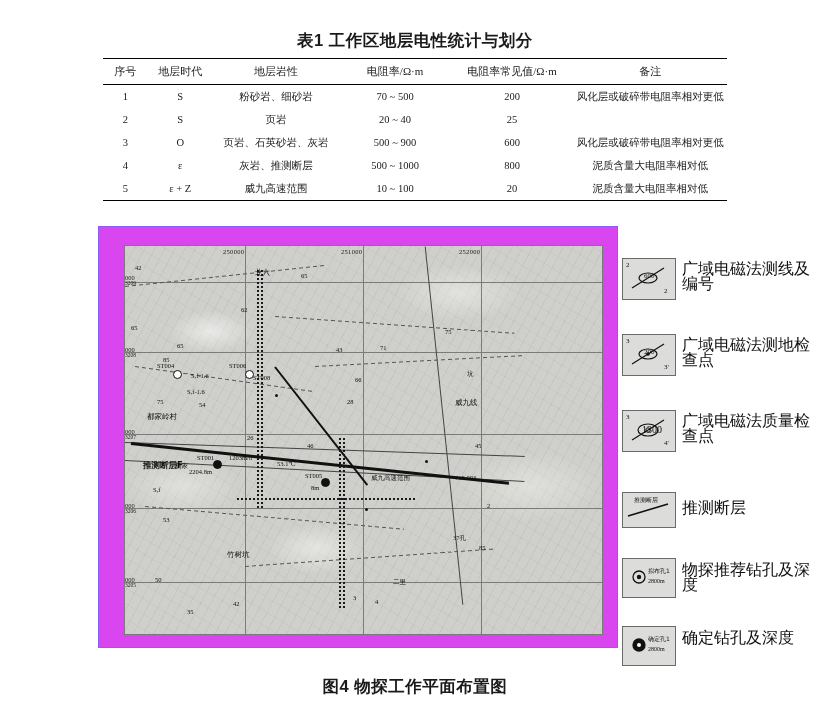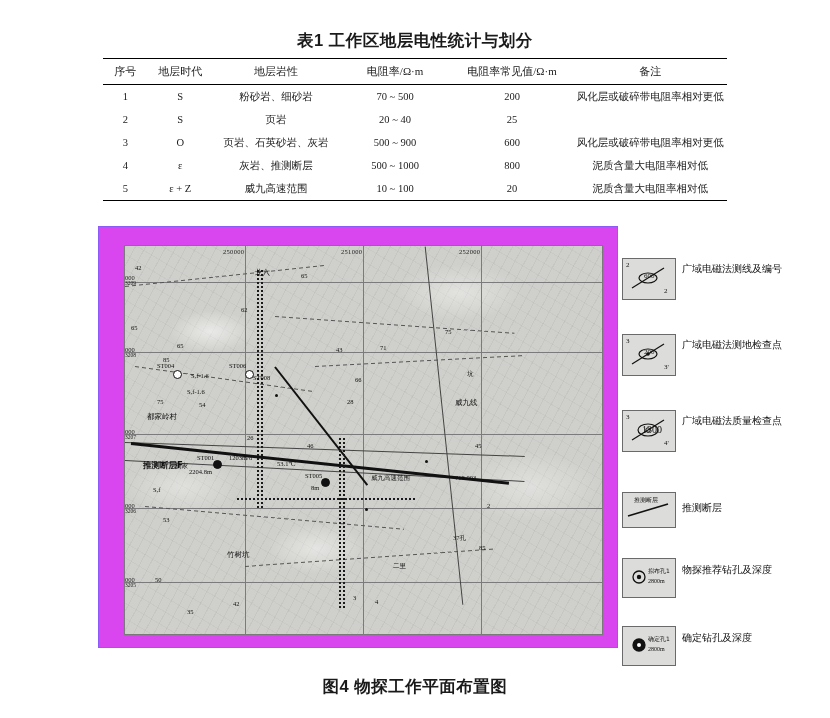--- a/index.html
+++ b/index.html
@@ -140,21 +140,21 @@
   }
   .legend-item{
     position:absolute;left:0;width:190px;
   }
   .lg-box{
     position:absolute;left:0;top:0;width:52px;height:40px;
     border:1px solid #6a6a6a;background:#dcdcda;
   }
   .lg-text{
     position:absolute;left:60px;top:3px;width:128px;
-    font-size:10px;line-height:15px;
+    font-size:16px;line-height:15px;
     font-family:"DejaVu Sans",sans-serif;
     color:#111;
   }
   .lg-svg{position:absolute;left:0;top:0;}
 
   
   .fig-caption{
     position:absolute;top:676px;left:0;width:830px;text-align:center;
     font-size:16.5px;font-weight:bold;letter-spacing:.5px;
   }
@@ -323,21 +323,21 @@
       <div class="map-lbl" style="left:180px;top:226px">ST005</div>
       <div class="map-lbl" style="left:186px;top:238px">8m</div>
       <div class="map-lbl cn" style="left:246px;top:228px">威九高速范围</div>
       <div class="map-lbl" style="left:330px;top:228px">718.003</div>
       <div class="map-lbl" style="left:28px;top:240px">S,f</div>
       <div class="map-lbl" style="left:362px;top:256px">2</div>
       <div class="map-lbl" style="left:38px;top:270px">53</div>
       <div class="map-lbl" style="left:328px;top:288px">37孔</div>
       <div class="map-lbl" style="left:354px;top:298px">85</div>
       <div class="map-lbl cn mid" style="left:102px;top:304px">竹树坑</div>
-      <div class="map-lbl cn" style="left:268px;top:316px">二里</div>
+      <div class="map-lbl cn" style="left:268px;top:332px">二里</div>
       <div class="map-lbl" style="left:228px;top:348px">3</div>
       <div class="map-lbl" style="left:250px;top:352px">4</div>
       <div class="map-lbl" style="left:30px;top:330px">50</div>
       <div class="map-lbl" style="left:62px;top:362px">35</div>
       <div class="map-lbl" style="left:108px;top:354px">42</div>
     </div>
   </div>
 
   <div class="legend">
 

